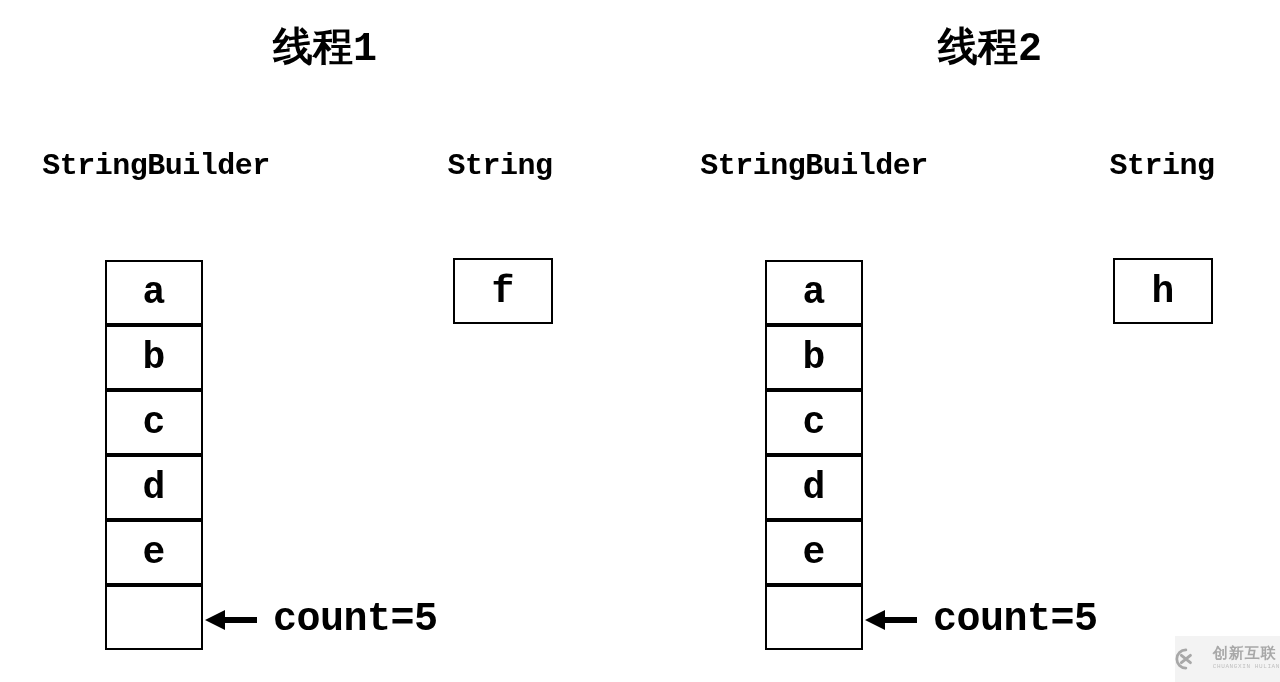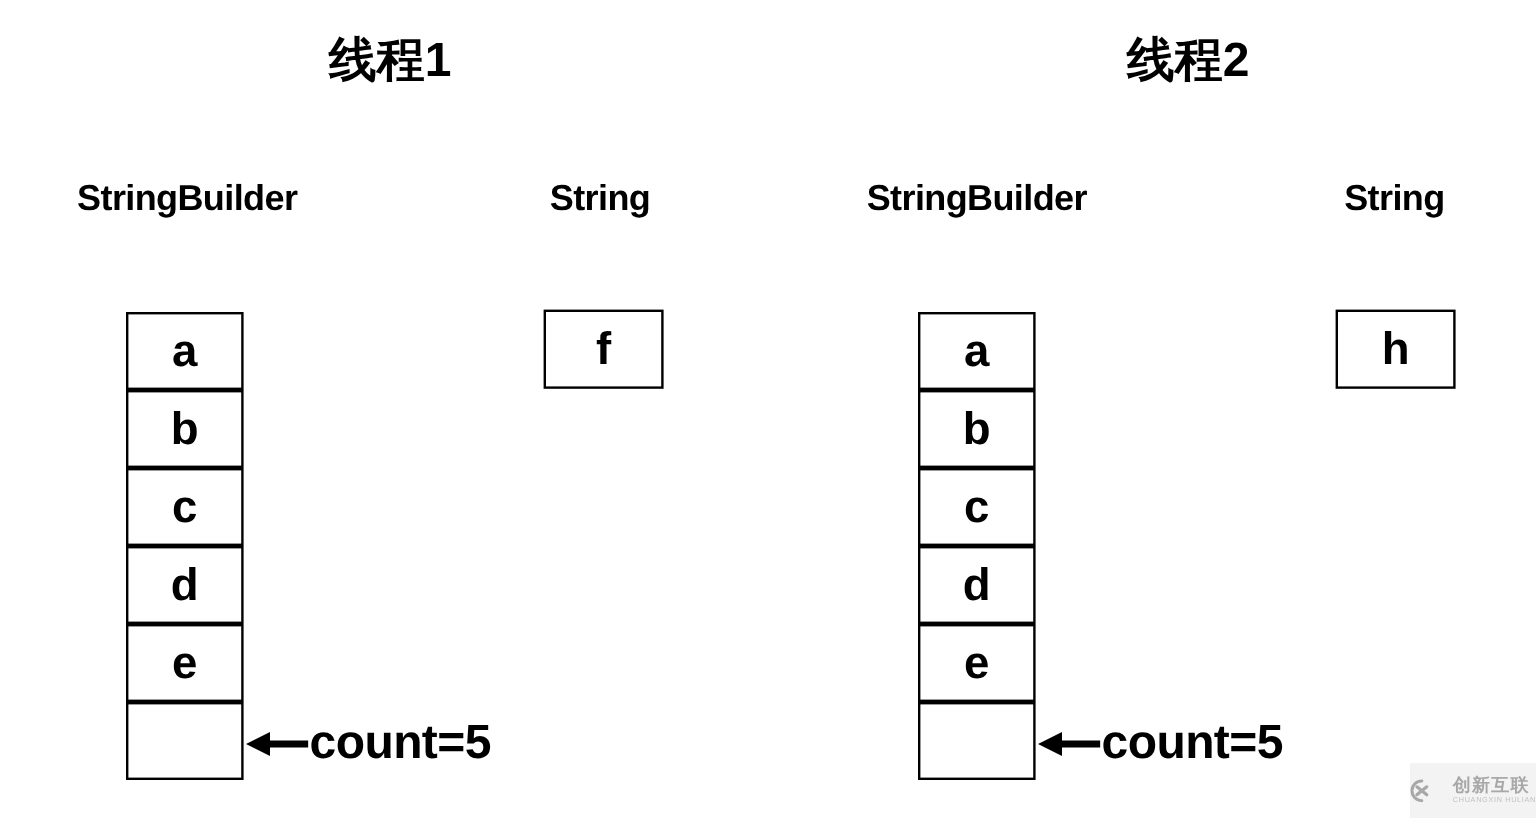--- a/index.html
+++ b/index.html
@@ -1,21 +1,21 @@
 <!DOCTYPE html>
 <html><head>
 <meta charset="utf-8">
 <style>
   html, body { margin: 0; padding: 0; }
   .canvas {
     position: relative;
     width: 1280px;
     height: 682px;
     background: #ffffff;
-    font-family: Liberation Sans, sans-serif;
+    font-family: Liberation Mono, monospace;
     color: #000000;
     overflow: hidden;
   }
   .thread-title {
     position: absolute;
     top: 26px;
     font-size: 40px;
     font-weight: bold;
     text-align: center;
     line-height: 1.2;
@@ -85,21 +85,21 @@
     display: flex;
     align-items: center;
   }
   #t1-count { left: 205px; }
   #t2-count { left: 865px; }
   .count-row svg { display: block; flex: 0 0 auto; }
   .count-label {
     font-size: 40px;
     font-weight: bold;
     letter-spacing: -0.5px;
-    margin-left: 1px;
+    margin-left: 16px;
     white-space: nowrap;
   }
 
   .watermark {
     position: absolute;
     right: 0;
     bottom: 0;
     width: 105px;
     height: 46px;
     background: #f3f3f3;

